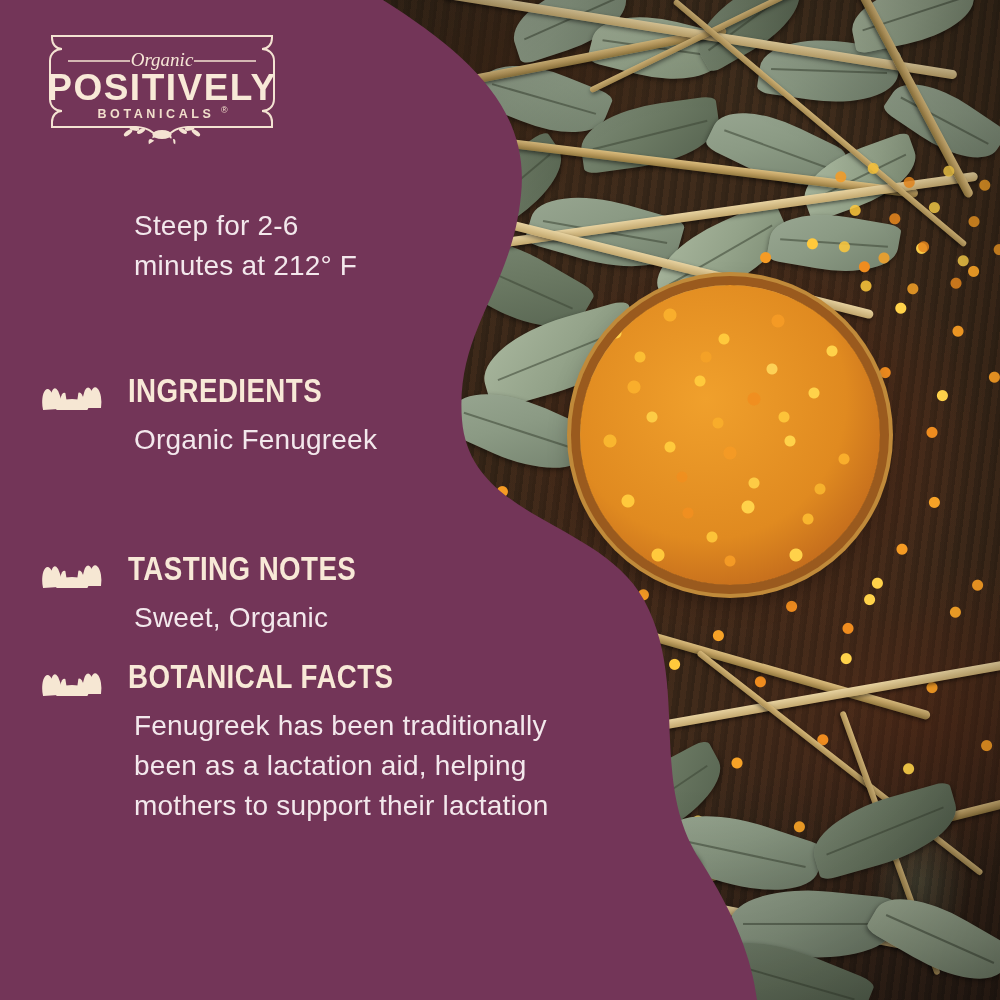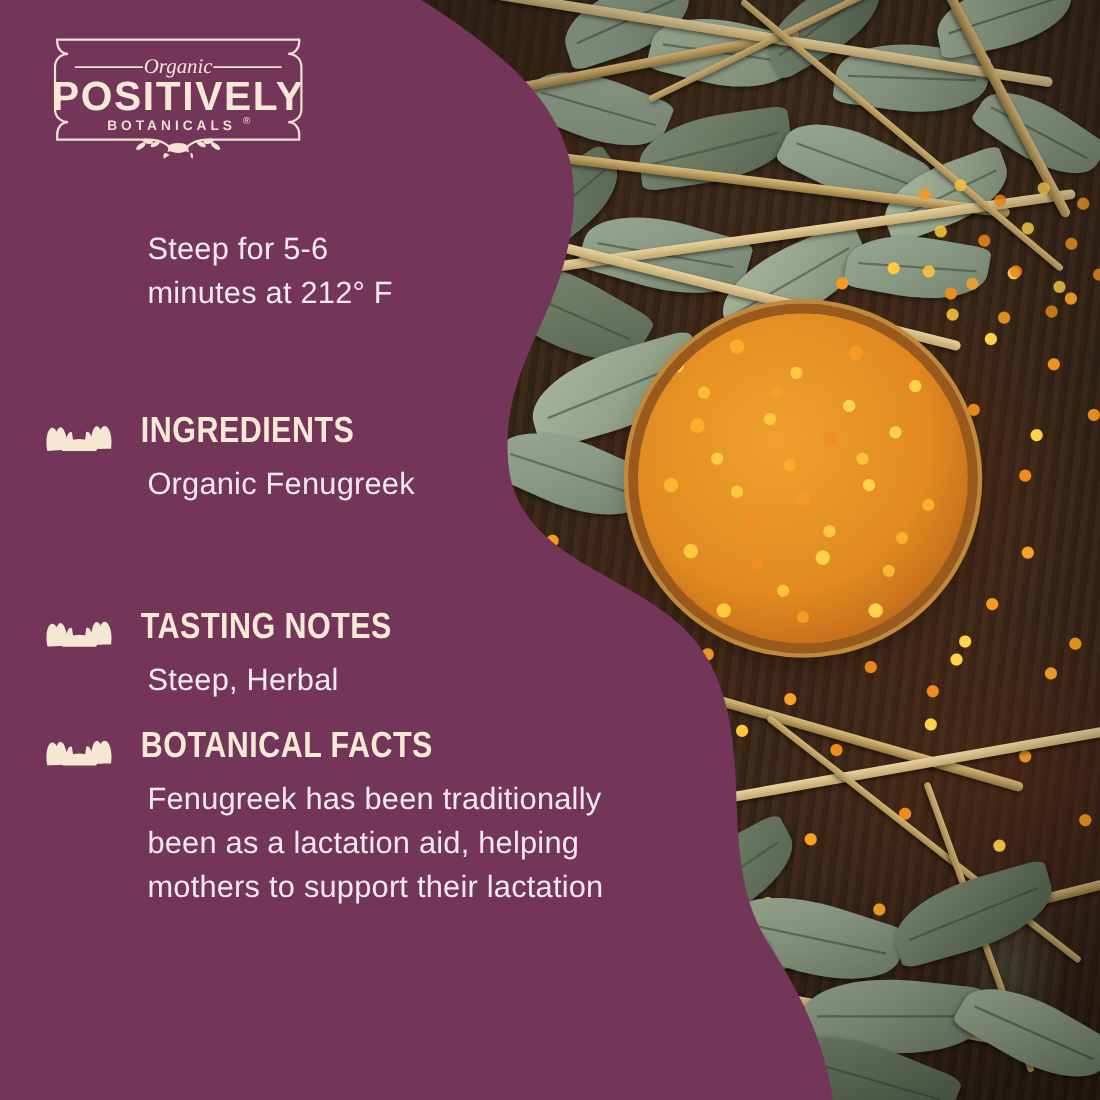--- a/index.html
+++ b/index.html
@@ -303,21 +303,21 @@
             <ellipse cx="4" cy="0" rx="5" ry="2.2" transform="rotate(25 4 0)"></ellipse>
             <ellipse cx="-3" cy="-3" rx="5" ry="2.2" transform="rotate(-25 -3 -3)"></ellipse>
             <ellipse cx="-9" cy="1" rx="4.4" ry="2" transform="rotate(15 -9 1)"></ellipse>
           </g>
         </g>
       </svg>
     </div>
 
     <div class="row" style="top:196px;">
       <div class="body">
-        <div>Steep  for 5-6</div>
+        <div>Steep  for 2-6</div>
         <div>minutes at 212° F</div>
       </div>
     </div>
 
     <div class="row" style="top:370px;">
       <div class="rowhead">
         <svg class="shell" viewBox="0 0 68 40" xmlns="http://www.w3.org/2000/svg" fill="#F6E7D3">
           <path d="M30.3,38 a5.2,16 0 0 1 7.4,0 z"></path>
           <path d="M21.4,38 a5.2,16 0 0 1 6.2,-15.2 l2.2,15.2 z" transform="rotate(-1 34 38)"></path>
           <path d="M40.4,22.8 a5.2,16 0 0 1 6.2,15.2 l-8.4,0 z"></path>
@@ -342,21 +342,21 @@
           <path d="M40.4,22.8 a5.2,16 0 0 1 6.2,15.2 l-8.4,0 z"></path>
           <path d="M12.8,38 a5.4,15.4 0 0 1 9.6,-13.6 l3.4,13.6 z" transform="rotate(-3 34 38)"></path>
           <path d="M45.6,24.4 a5.4,15.4 0 0 1 9.6,13.6 l-13,0 z"></path>
           <path d="M5,38 a6,14.6 0 0 1 11.6,-11 l3.8,11 z" transform="rotate(-4 34 38)"></path>
           <path d="M51.4,27 a6,14.6 0 0 1 11.6,11 l-15.4,0 z"></path>
           <ellipse cx="34" cy="37" rx="16.5" ry="8"></ellipse>
         </svg>
         <div class="h">TASTING NOTES</div>
       </div>
       <div class="body">
-        <div>Steep, Herbal</div>
+        <div>Sweet, Organic</div>
       </div>
     </div>
 
     <div class="row" style="top:656px;">
       <div class="rowhead">
         <svg class="shell" viewBox="0 0 68 40" xmlns="http://www.w3.org/2000/svg" fill="#F6E7D3">
           <path d="M30.3,38 a5.2,16 0 0 1 7.4,0 z"></path>
           <path d="M21.4,38 a5.2,16 0 0 1 6.2,-15.2 l2.2,15.2 z" transform="rotate(-1 34 38)"></path>
           <path d="M40.4,22.8 a5.2,16 0 0 1 6.2,15.2 l-8.4,0 z"></path>
           <path d="M12.8,38 a5.4,15.4 0 0 1 9.6,-13.6 l3.4,13.6 z" transform="rotate(-3 34 38)"></path>

